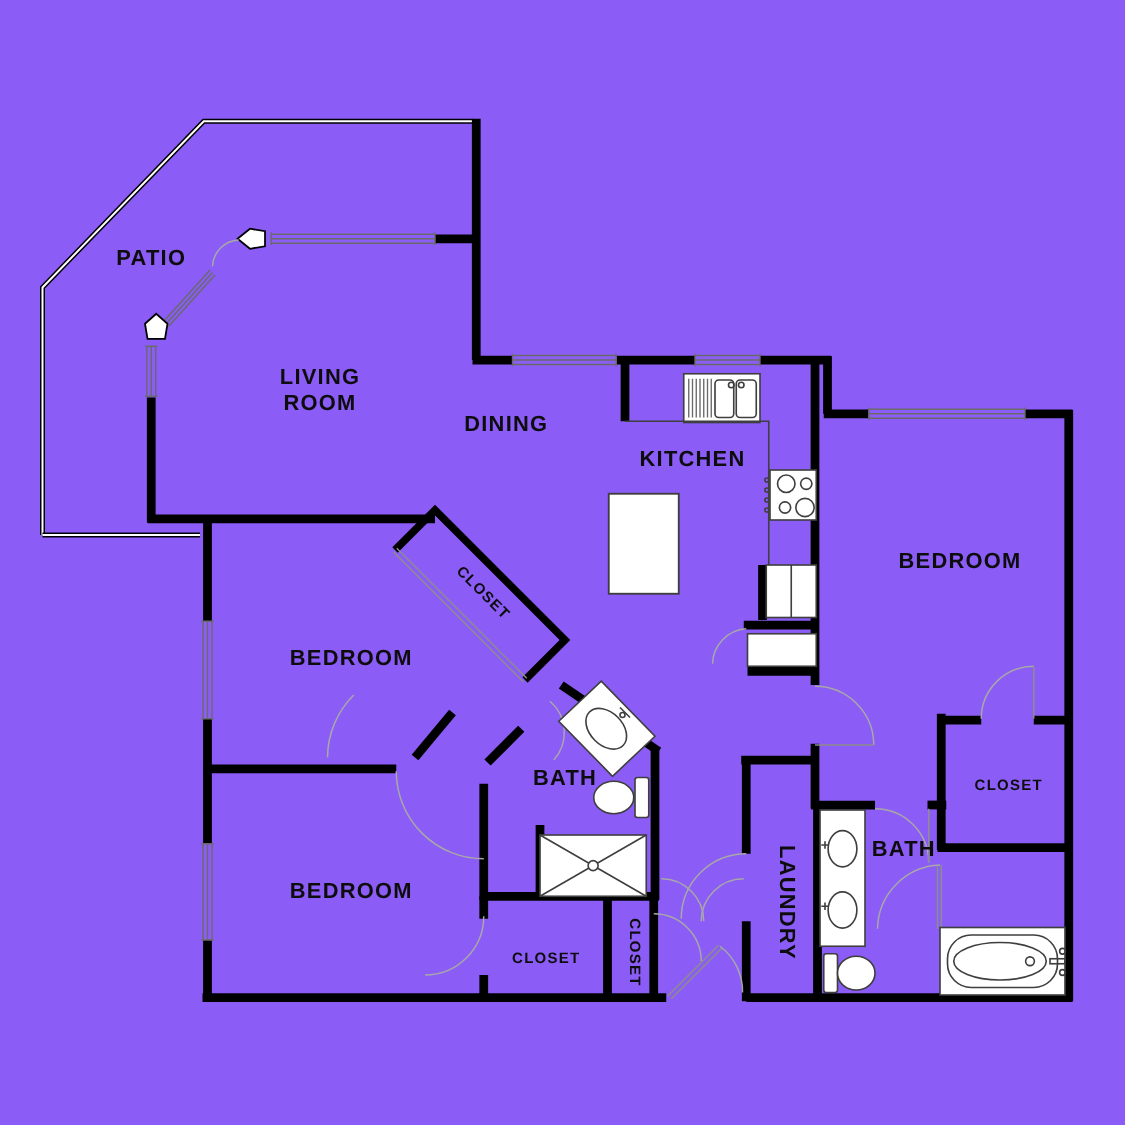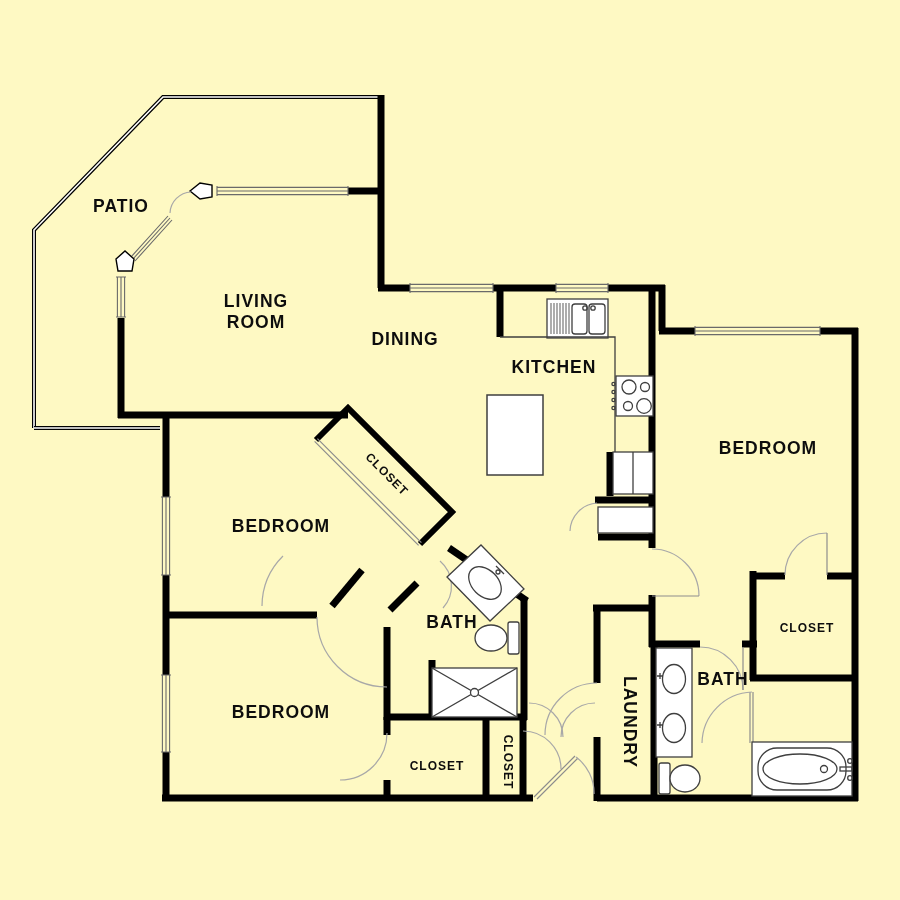--- a/index.html
+++ b/index.html
@@ -1,16 +1,16 @@
 <!DOCTYPE html>
 <html><head>
 <meta charset="utf-8">
 <style>
   html,body{margin:0;padding:0;background:#ffffff;}
-  #stage{position:relative;width:900px;height:900px;background:#fef9c3;overflow:hidden;
+  #stage{position:relative;width:900px;height:900px;background:#8b5cf6;overflow:hidden;
          font-family:"Liberation Sans", sans-serif;}
   svg{display:block}
   .wall{stroke:#000000;stroke-width:7;fill:none;stroke-linecap:butt;stroke-linejoin:miter;}
   .wallthin{stroke:#000000;stroke-width:6;fill:none;}
   .patio-outer{stroke:#000000;stroke-width:4;fill:none;}
   .patio-inner{stroke:#ffffff;stroke-width:1.6;fill:none;}
   .win{stroke:#6a6a6a;stroke-width:1.1;fill:none;}
   .thin{stroke:#3f3f3f;stroke-width:1.3;fill:none;}
   .thinw{stroke:#3f3f3f;stroke-width:1.3;fill:#ffffff;}
   .arc{stroke:#a8a8a8;stroke-width:1.2;fill:none;}

